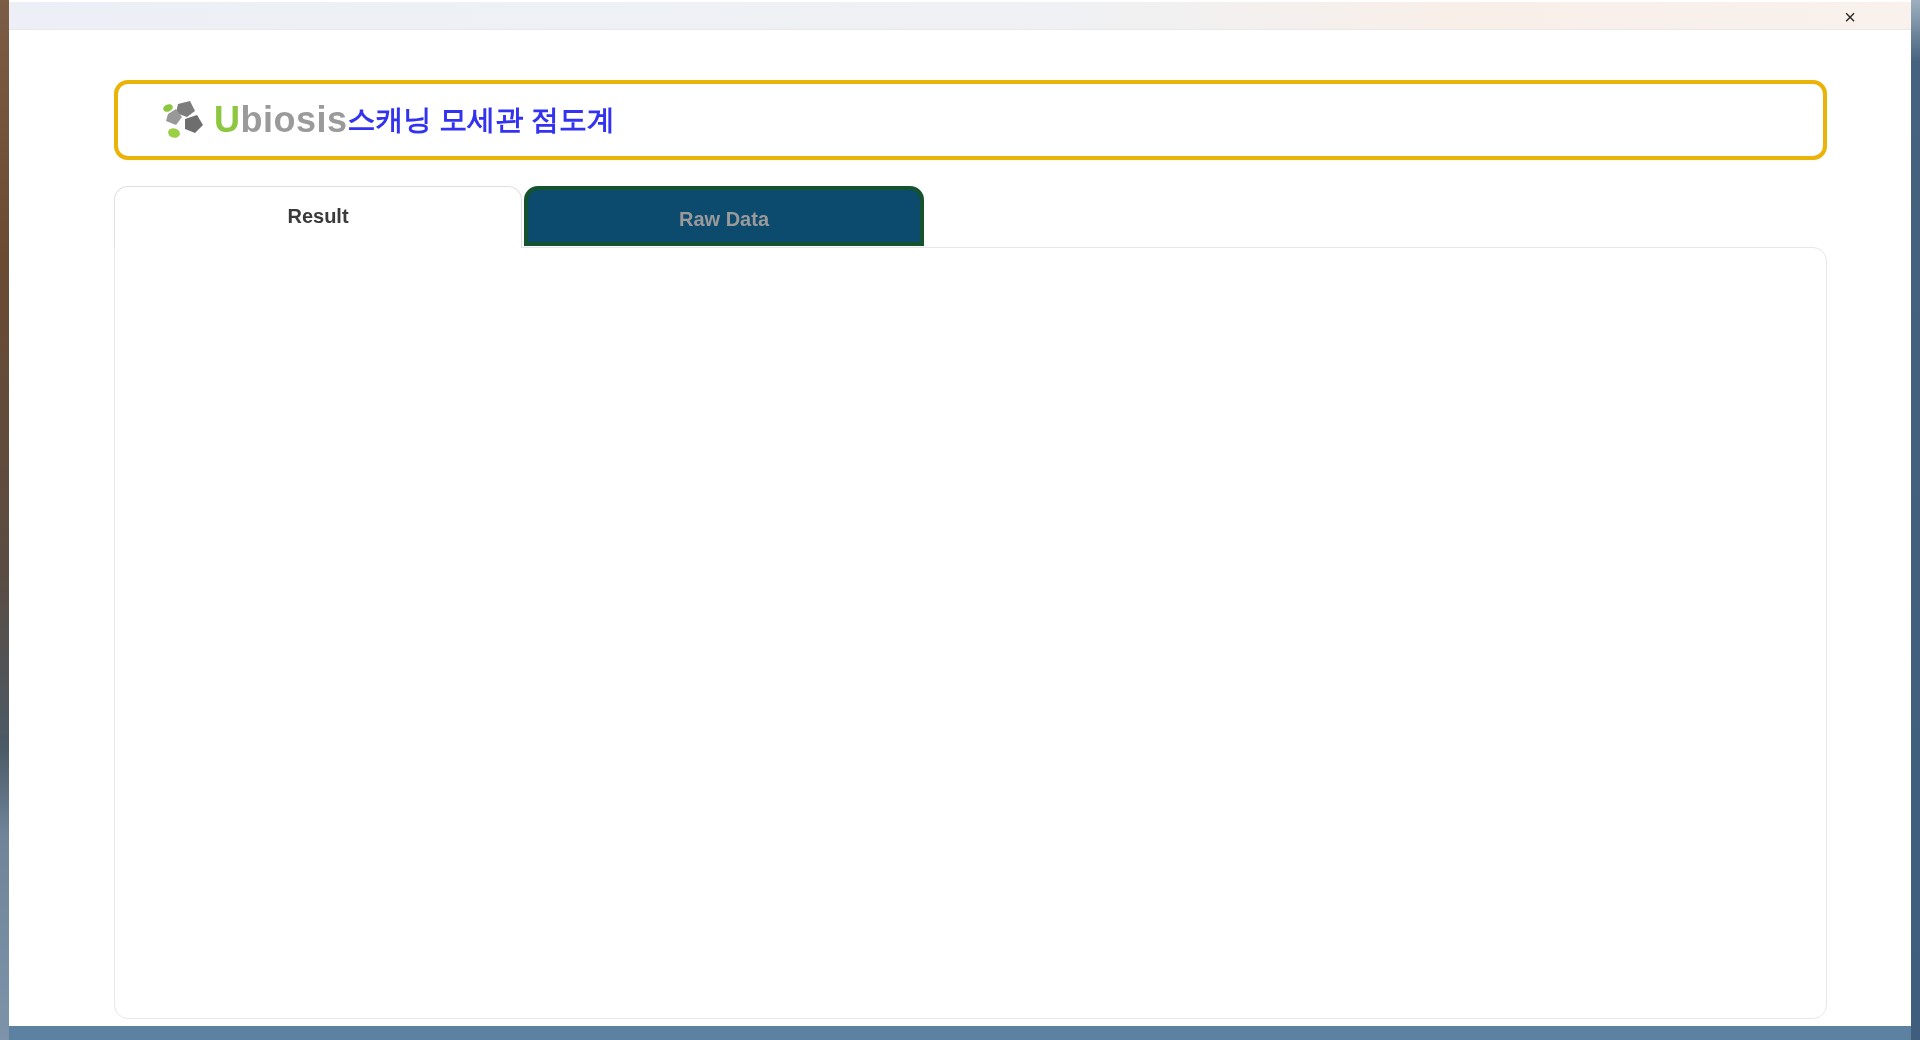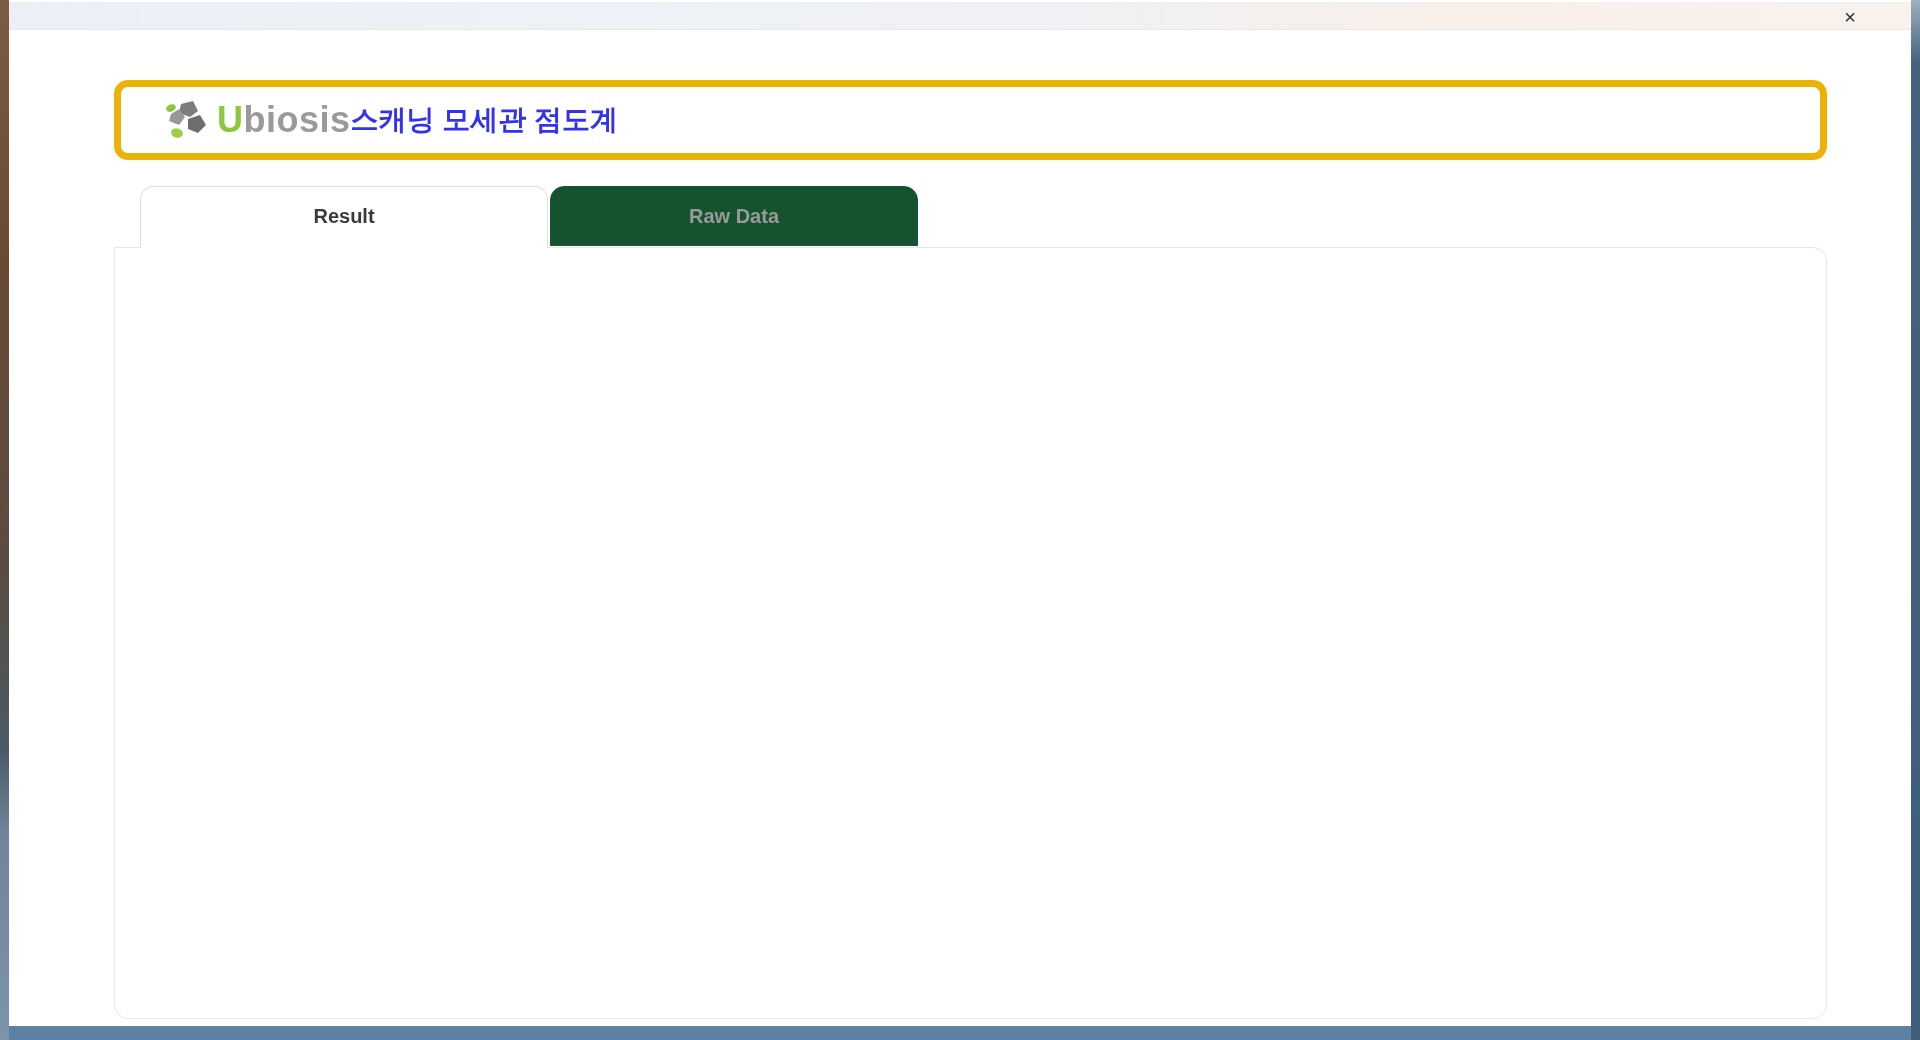--- a/index.html
+++ b/index.html
@@ -13,37 +13,37 @@
                background:linear-gradient(180deg,#9eb0bf 0%,#45627f 6%,#3f5d7d 100%); }
   .bg-bottom { position:absolute; left:9px; right:9px; bottom:0; height:14px; background:#5d81a1; }
 
   .window { position:absolute; left:9px; top:0; width:1902px; height:1026px; background:#ffffff; }
   .titlebar { position:absolute; left:0; top:2px; width:100%; height:28px;
               background:linear-gradient(90deg,#ecf0f6 0%,#eff1f4 55%,#f8efe9 75%,#f9f1ec 100%);
               border-bottom:1px solid #e8e8e8; }
   .close-btn { position:absolute; right:48px; top:3px; width:26px; height:24px; text-align:center;
                font-size:20px; line-height:24px; color:#2b2b2b; cursor:default; }
 
-  .card { position:absolute; background:#fff; border:7px solid #eab308; border-radius:14px;
+  .card { position:absolute; background:#fff; border:4px solid #eab308; border-radius:14px;
           box-shadow:0 1px 3px rgba(0,0,0,.04); }
 
   
   .header-card { left:105px; top:80px; width:1713px; height:80px; display:flex; align-items:center; }
   .logo-wrap { display:flex; align-items:center; margin-left:42px; }
   .brand { font-size:36px; font-weight:600; letter-spacing:.5px; margin-left:6px; }
   .brand .u { color:#8dc63f; }
   .brand .rest { color:#9a9a9a; }
   .app-title-ko { font-size:28px; font-weight:700; color:#3232f0; }
 
   
   .tab { position:absolute; top:186px; height:62px; border-radius:14px 14px 0 0; text-align:center;
-         font-size:20px; font-weight:700; line-height:58px; cursor:pointer;margin-left:26px; }
+         font-size:20px; font-weight:700; line-height:58px; cursor:pointer; }
   .tab-result { left:105px; width:408px; background:#fff; border:1px solid #e0e0e0; border-bottom:none;
                 color:#3a3a3a; z-index:3; }
-  .tab-raw { left:515px; width:368px; height:60px; background:#14532d; border:1px solid #14532d;
+  .tab-raw { left:515px; width:400px; height:60px; background:#0c4a6e; border:4px solid #14532d;
              color:#9a9a9a; z-index:1; }
 
   .content-panel { position:absolute; left:105px; top:247px; width:1713px; height:772px; background:#fff;
                    border:1px solid #e7e7e9; border-radius:0 14px 14px 14px; z-index:2; }
 
   .section-head { position:absolute; display:flex; align-items:center; gap:13px; }
   .section-title { font-size:21px; font-weight:700; color:#4d4d4d; }
   .icon-badge { width:26px; height:26px; display:flex; align-items:center; justify-content:center; }
 
   .val-font { font-family:"DejaVu Sans Mono", monospace; }

